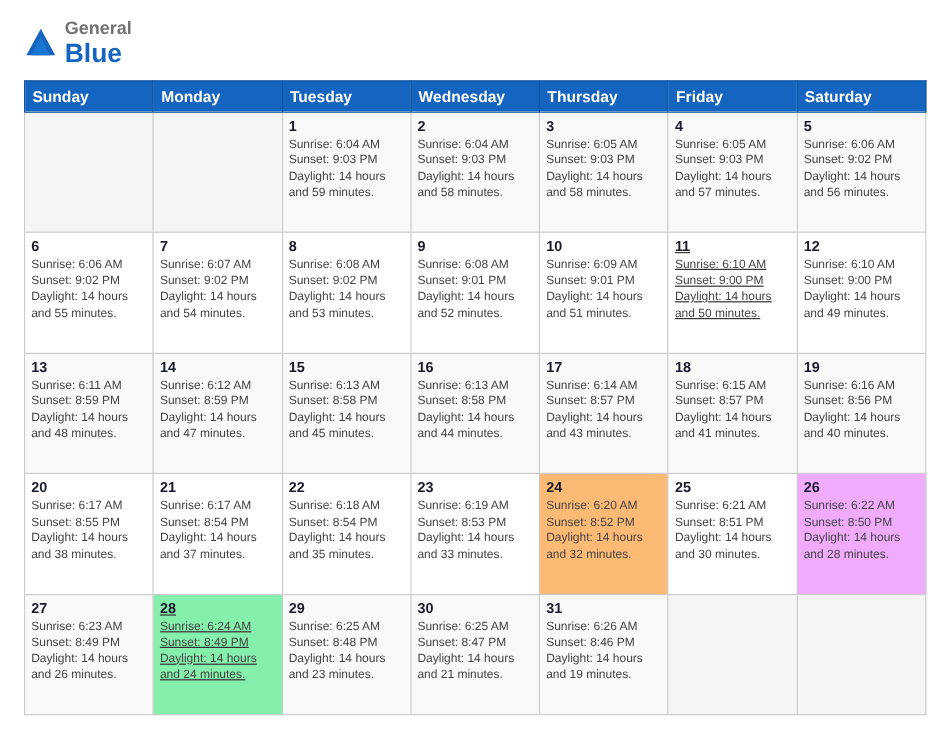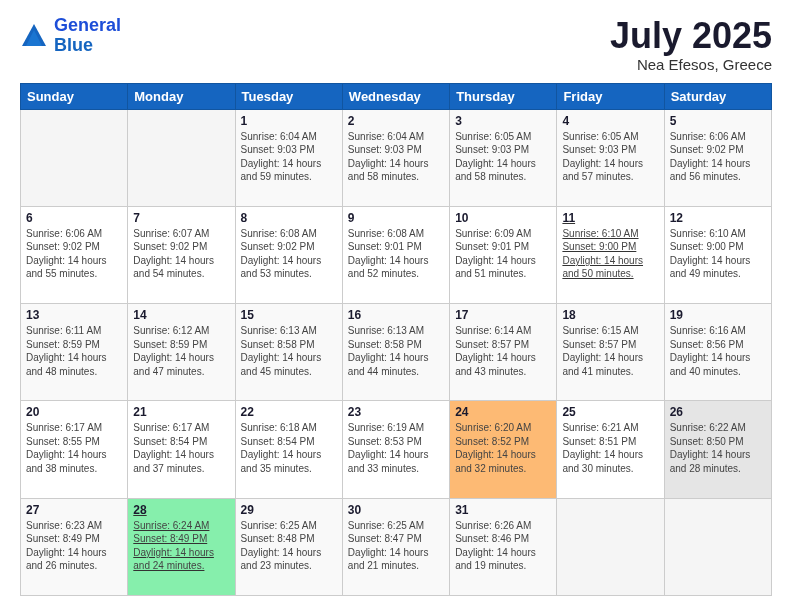--- a/index.html
+++ b/index.html
@@ -27,26 +27,26 @@
       display: flex;
       align-items: center;
       gap: 6px;
     }
     .logo-text {
       display: flex;
       flex-direction: column;
       line-height: 1.1;
     }
     .logo-general {
-      font-size: 18px;
-      font-weight: bold;
-      color: #1d4ed8;
+      font-size: 15px;
+      font-weight: bold;
+      color: #737373;
     }
     .logo-blue {
-      font-size: 18px;
+      font-size: 22px;
       font-weight: bold;
       color: #1565c0;
     }
     .logo-icon {
       width: 28px;
       height: 28px;
     }
     .title-block {
       text-align: right;
     }
@@ -110,24 +110,20 @@
   <div class="header">
     <div class="logo">
       <svg class="logo-icon" viewBox="0 0 28 28" xmlns="http://www.w3.org/2000/svg">
         <polygon points="14,2 26,24 2,24" fill="#1565c0"></polygon>
         <polygon points="14,8 22,24 6,24" fill="#1a75d1"></polygon>
       </svg>
       <div class="logo-text">
         <span class="logo-general">General</span>
         <span class="logo-blue">Blue</span>
       </div>
-    </div>
-    <div class="title-block">
-      <div class="month-title">July 2025</div>
-      <div class="subtitle">Nea Efesos, Greece</div>
     </div>
   </div>
 
   <table class="calendar">
     <thead>
       <tr>
         <th>Sunday</th>
         <th>Monday</th>
         <th>Tuesday</th>
         <th>Wednesday</th>
@@ -289,21 +285,21 @@
             <div class="cell-info" style="white-space: pre-line;">Sunrise: 6:20 AM
 Sunset: 8:52 PM
 Daylight: 14 hours and 32 minutes.</div>
           </td>
           <td style="background: rgb(255, 255, 255);">
             <span class="day-number">25</span>
             <div class="cell-info" style="white-space: pre-line;">Sunrise: 6:21 AM
 Sunset: 8:51 PM
 Daylight: 14 hours and 30 minutes.</div>
           </td>
-          <td style="background: #e5e5e5;">
+          <td style="background: #f0abfc;">
             <span class="day-number">26</span>
             <div class="cell-info" style="white-space: pre-line;">Sunrise: 6:22 AM
 Sunset: 8:50 PM
 Daylight: 14 hours and 28 minutes.</div>
           </td>
         </tr>
         <tr>
           <td style="background: rgb(249, 249, 249);">
             <span class="day-number">27</span>
             <div class="cell-info" style="white-space: pre-line;">Sunrise: 6:23 AM

